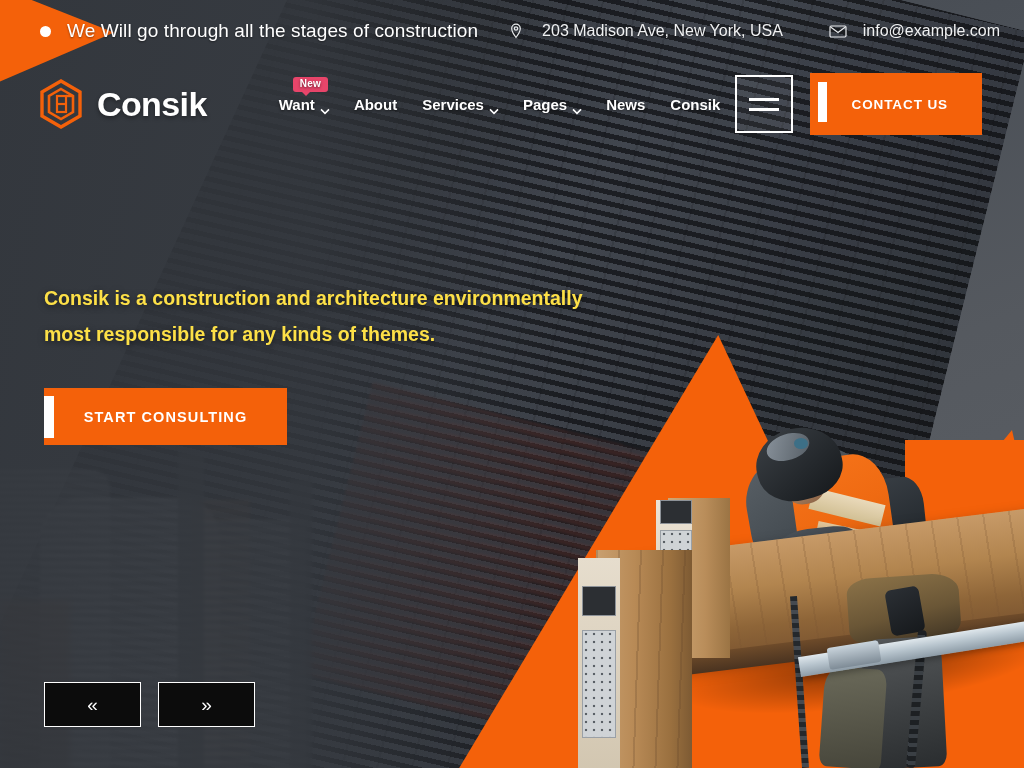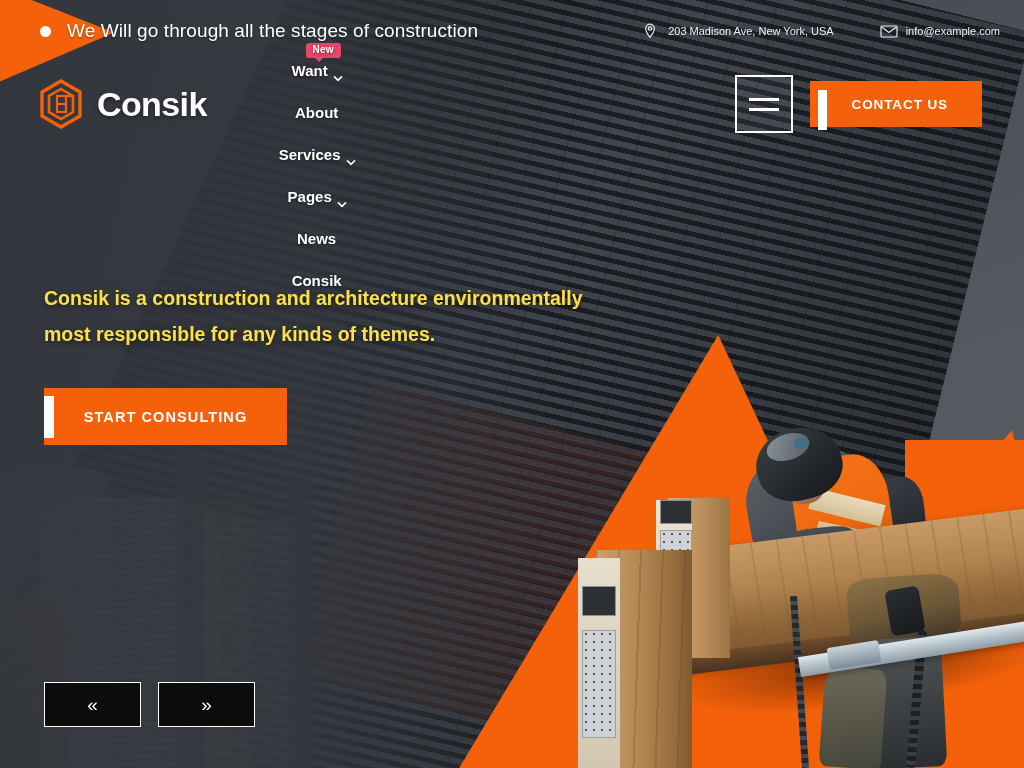--- a/index.html
+++ b/index.html
@@ -348,39 +348,40 @@
   .topbar-tagline {
     color: #ffffff; font-size: 19px; letter-spacing: 0.1px;
     text-shadow: 0 1px 2px rgba(0,0,0,0.45);
   }
   .topbar-right {
     margin-left: auto; margin-right: 24px;
     display: flex; align-items: center; gap: 46px;
   }
   .contact-chip { display: flex; align-items: center; gap: 10px; }
   .contact-chip span.txt {
-    color: #f0f1f2; font-size: 11px;
+    color: #f0f1f2; font-size: 16px;
     text-shadow: 0 1px 2px rgba(0,0,0,0.45);
+    margin-left: 8px;
   }
   .ico { width: 16px; height: 16px; display: block; flex: 0 0 auto; }
   .ico svg { display: block; }
 
   
   .navbar {
     position: absolute; left: 0; top: 62px; width: 1024px; height: 84px;
     display: flex; z-index: 45;
   }
   .brand { display: flex; align-items: center; gap: 13px; margin-left: 38px; }
   .logo-mark { width: 46px; height: 50px; flex: 0 0 auto; }
   .brand-name {
     color: #ffffff; font-size: 34px; font-weight: 700; letter-spacing: -0.6px;
     text-shadow: 0 2px 4px rgba(0,0,0,0.4);
   }
 
-  .mainnav { display: flex; align-items: center; gap: 25px; margin-left: 72px; position: relative; flex-direction: column; }
+  .mainnav { display: flex; align-items: center; gap: 25px; margin-left: 72px; position: relative; }
   .nav-item {
     position: relative;
     color: #ffffff; font-size: 15px; font-weight: 700;
     display: flex; align-items: center; gap: 5px;
     text-shadow: 0 1px 3px rgba(0,0,0,0.55);
     cursor: pointer; white-space: nowrap;
   }
   .caret { width: 9px; height: 6px; display: inline-block; }
   .badge-new {
     position: absolute; left: 14px; top: -19px;
@@ -401,21 +402,21 @@
     border: 2px solid #ffffff;
     display: flex; flex-direction: column; align-items: center; justify-content: center; gap: 7px;
     cursor: pointer; background: rgba(255,255,255,0.05);
   }
   .burger i { display: block; width: 30px; height: 3px; background: #ffffff; }
 
   .btn-contact {
     position: relative;
     background: var(--orange, #F4610A);
     color: #ffffff; font-size: 13.5px; font-weight: 700; letter-spacing: 0.9px;
-    height: 46px; padding: 0 34px 0 42px;
+    height: 62px; padding: 0 34px 0 42px;
     display: flex; align-items: center; justify-content: center;
     cursor: pointer; border: none;
     font-family: "Liberation Sans", sans-serif;
   }
   .btn-contact::before {
     content: ""; position: absolute; left: 8px; top: 9px;
     width: 9px; height: 40px; background: #ffffff;
   }
 
   

